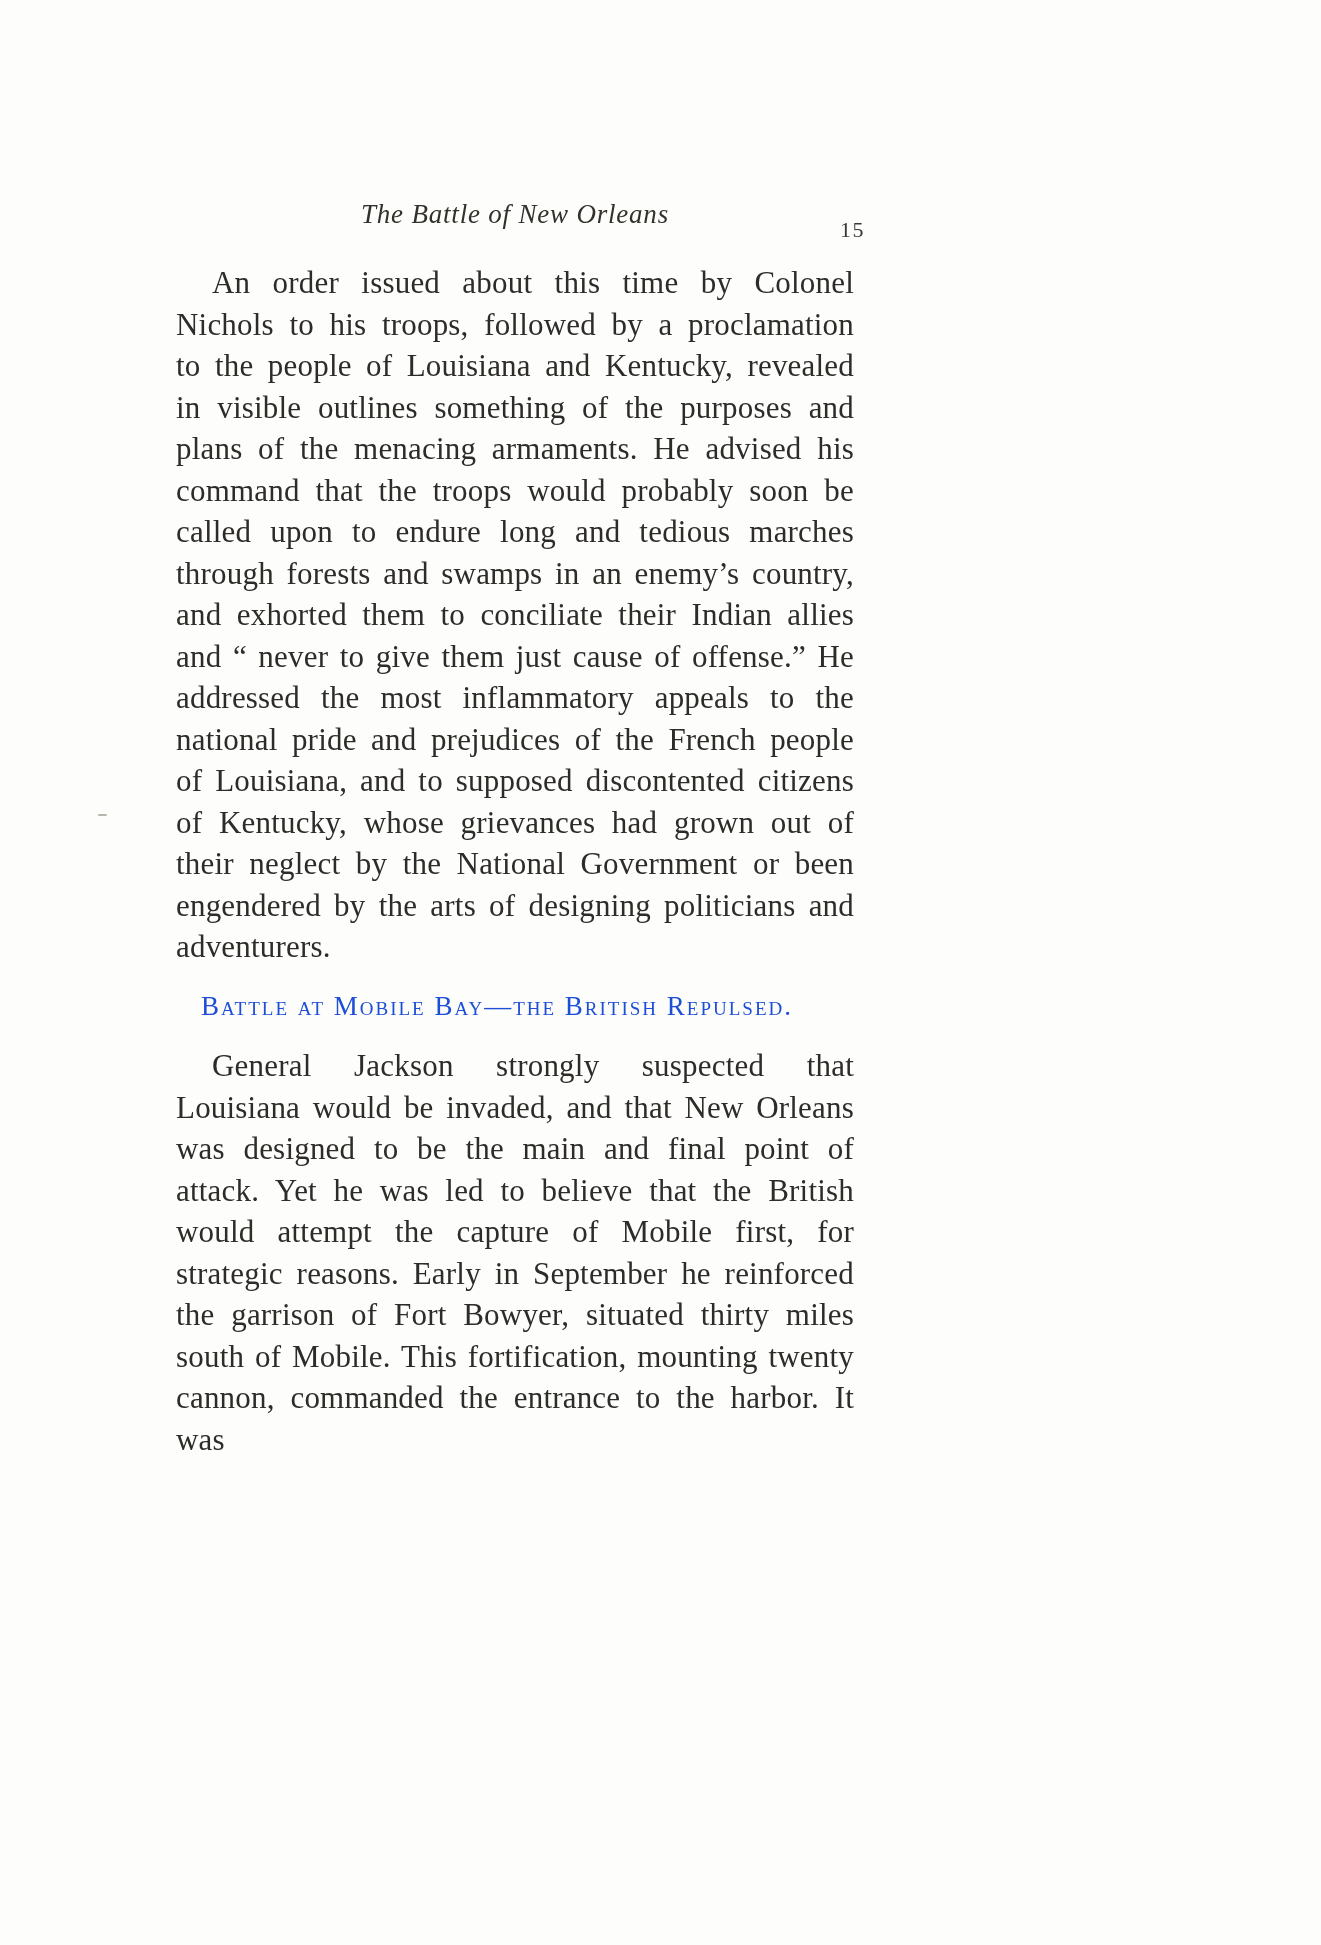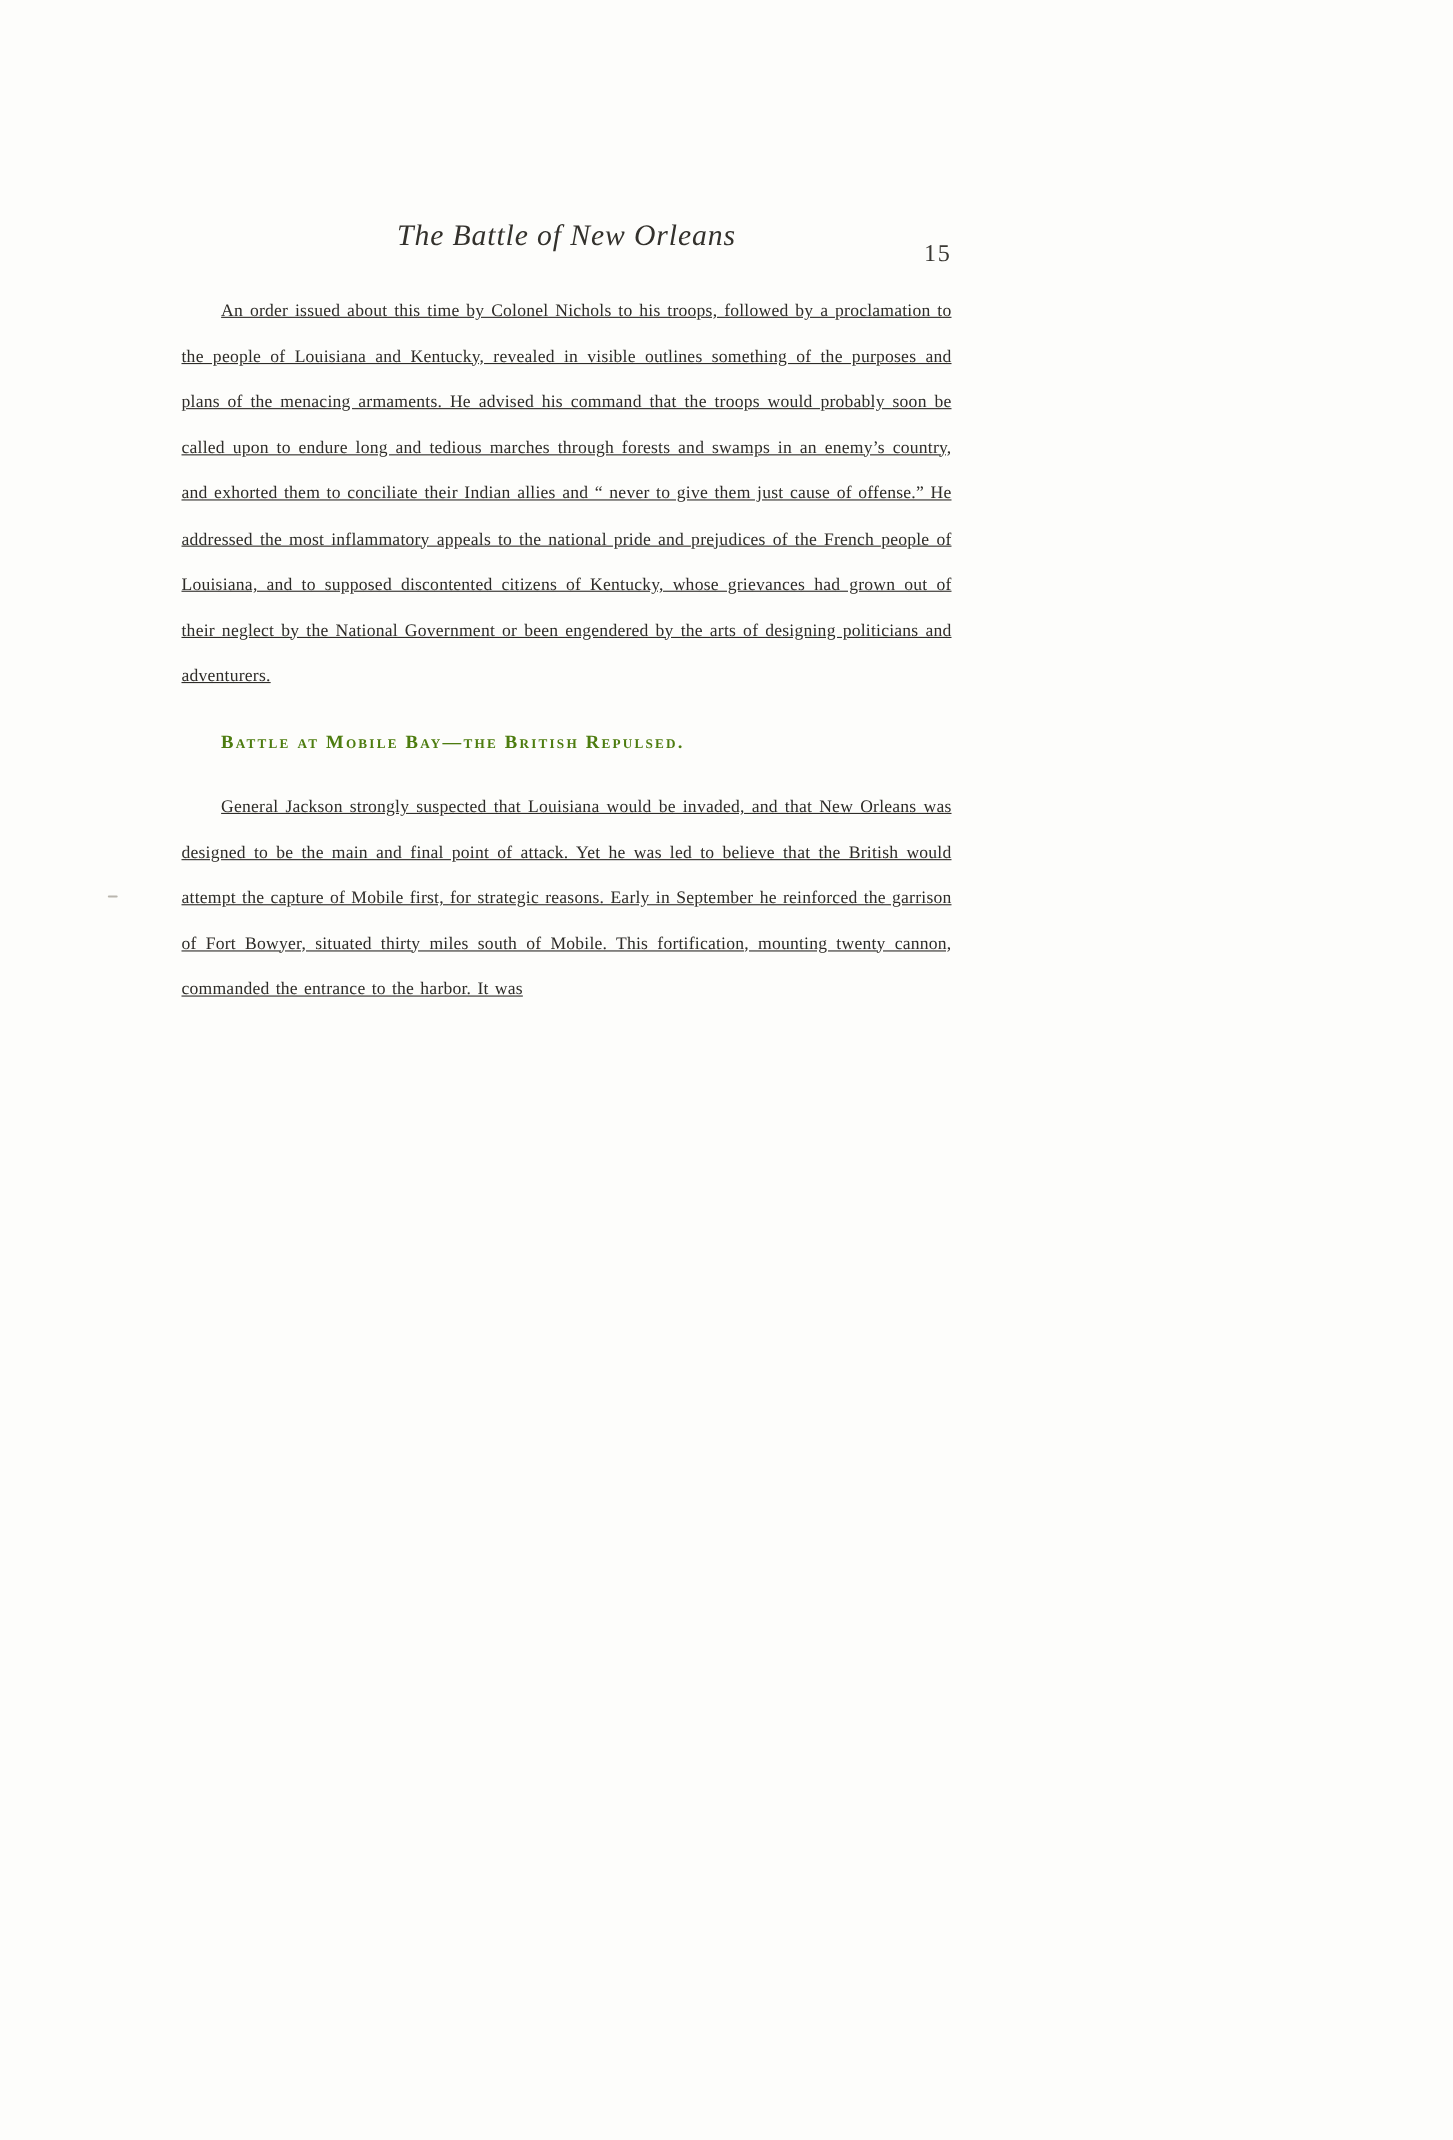--- a/index.html
+++ b/index.html
@@ -38,38 +38,37 @@
   }
   .page-number {
     position: absolute;
     right: 0;
     top: 16px;
     font-size: 22px;
     letter-spacing: 1.5px;
     color: #3a3833;
   }
   .para {
-    margin: 0;
-    font-size: 16px;
+    margin: 11px;
+    font-size: 31px;
     line-height: 41.5px;
     text-align: justify;
     text-indent: 36px;
     letter-spacing: 0.2px;
     word-spacing: 0.09em;
-    text-decoration: underline;
   }
   .section-heading {
     margin: 18px 0 18px 0;
-    font-size: 17px;
-    font-weight: bold;
+    font-size: 27px;
+    font-weight: normal;
     font-variant: small-caps;
     letter-spacing: 2px;
     text-indent: 36px;
     line-height: 41.5px;
-    color: #4d7c0f;
+    color: #1d4ed8;
   }
   .artifact {
     position: absolute;
     left: 98px;
     top: 814px;
     width: 9px;
     height: 2px;
     background: #b9b6ae;
     border-radius: 1px;
   }

